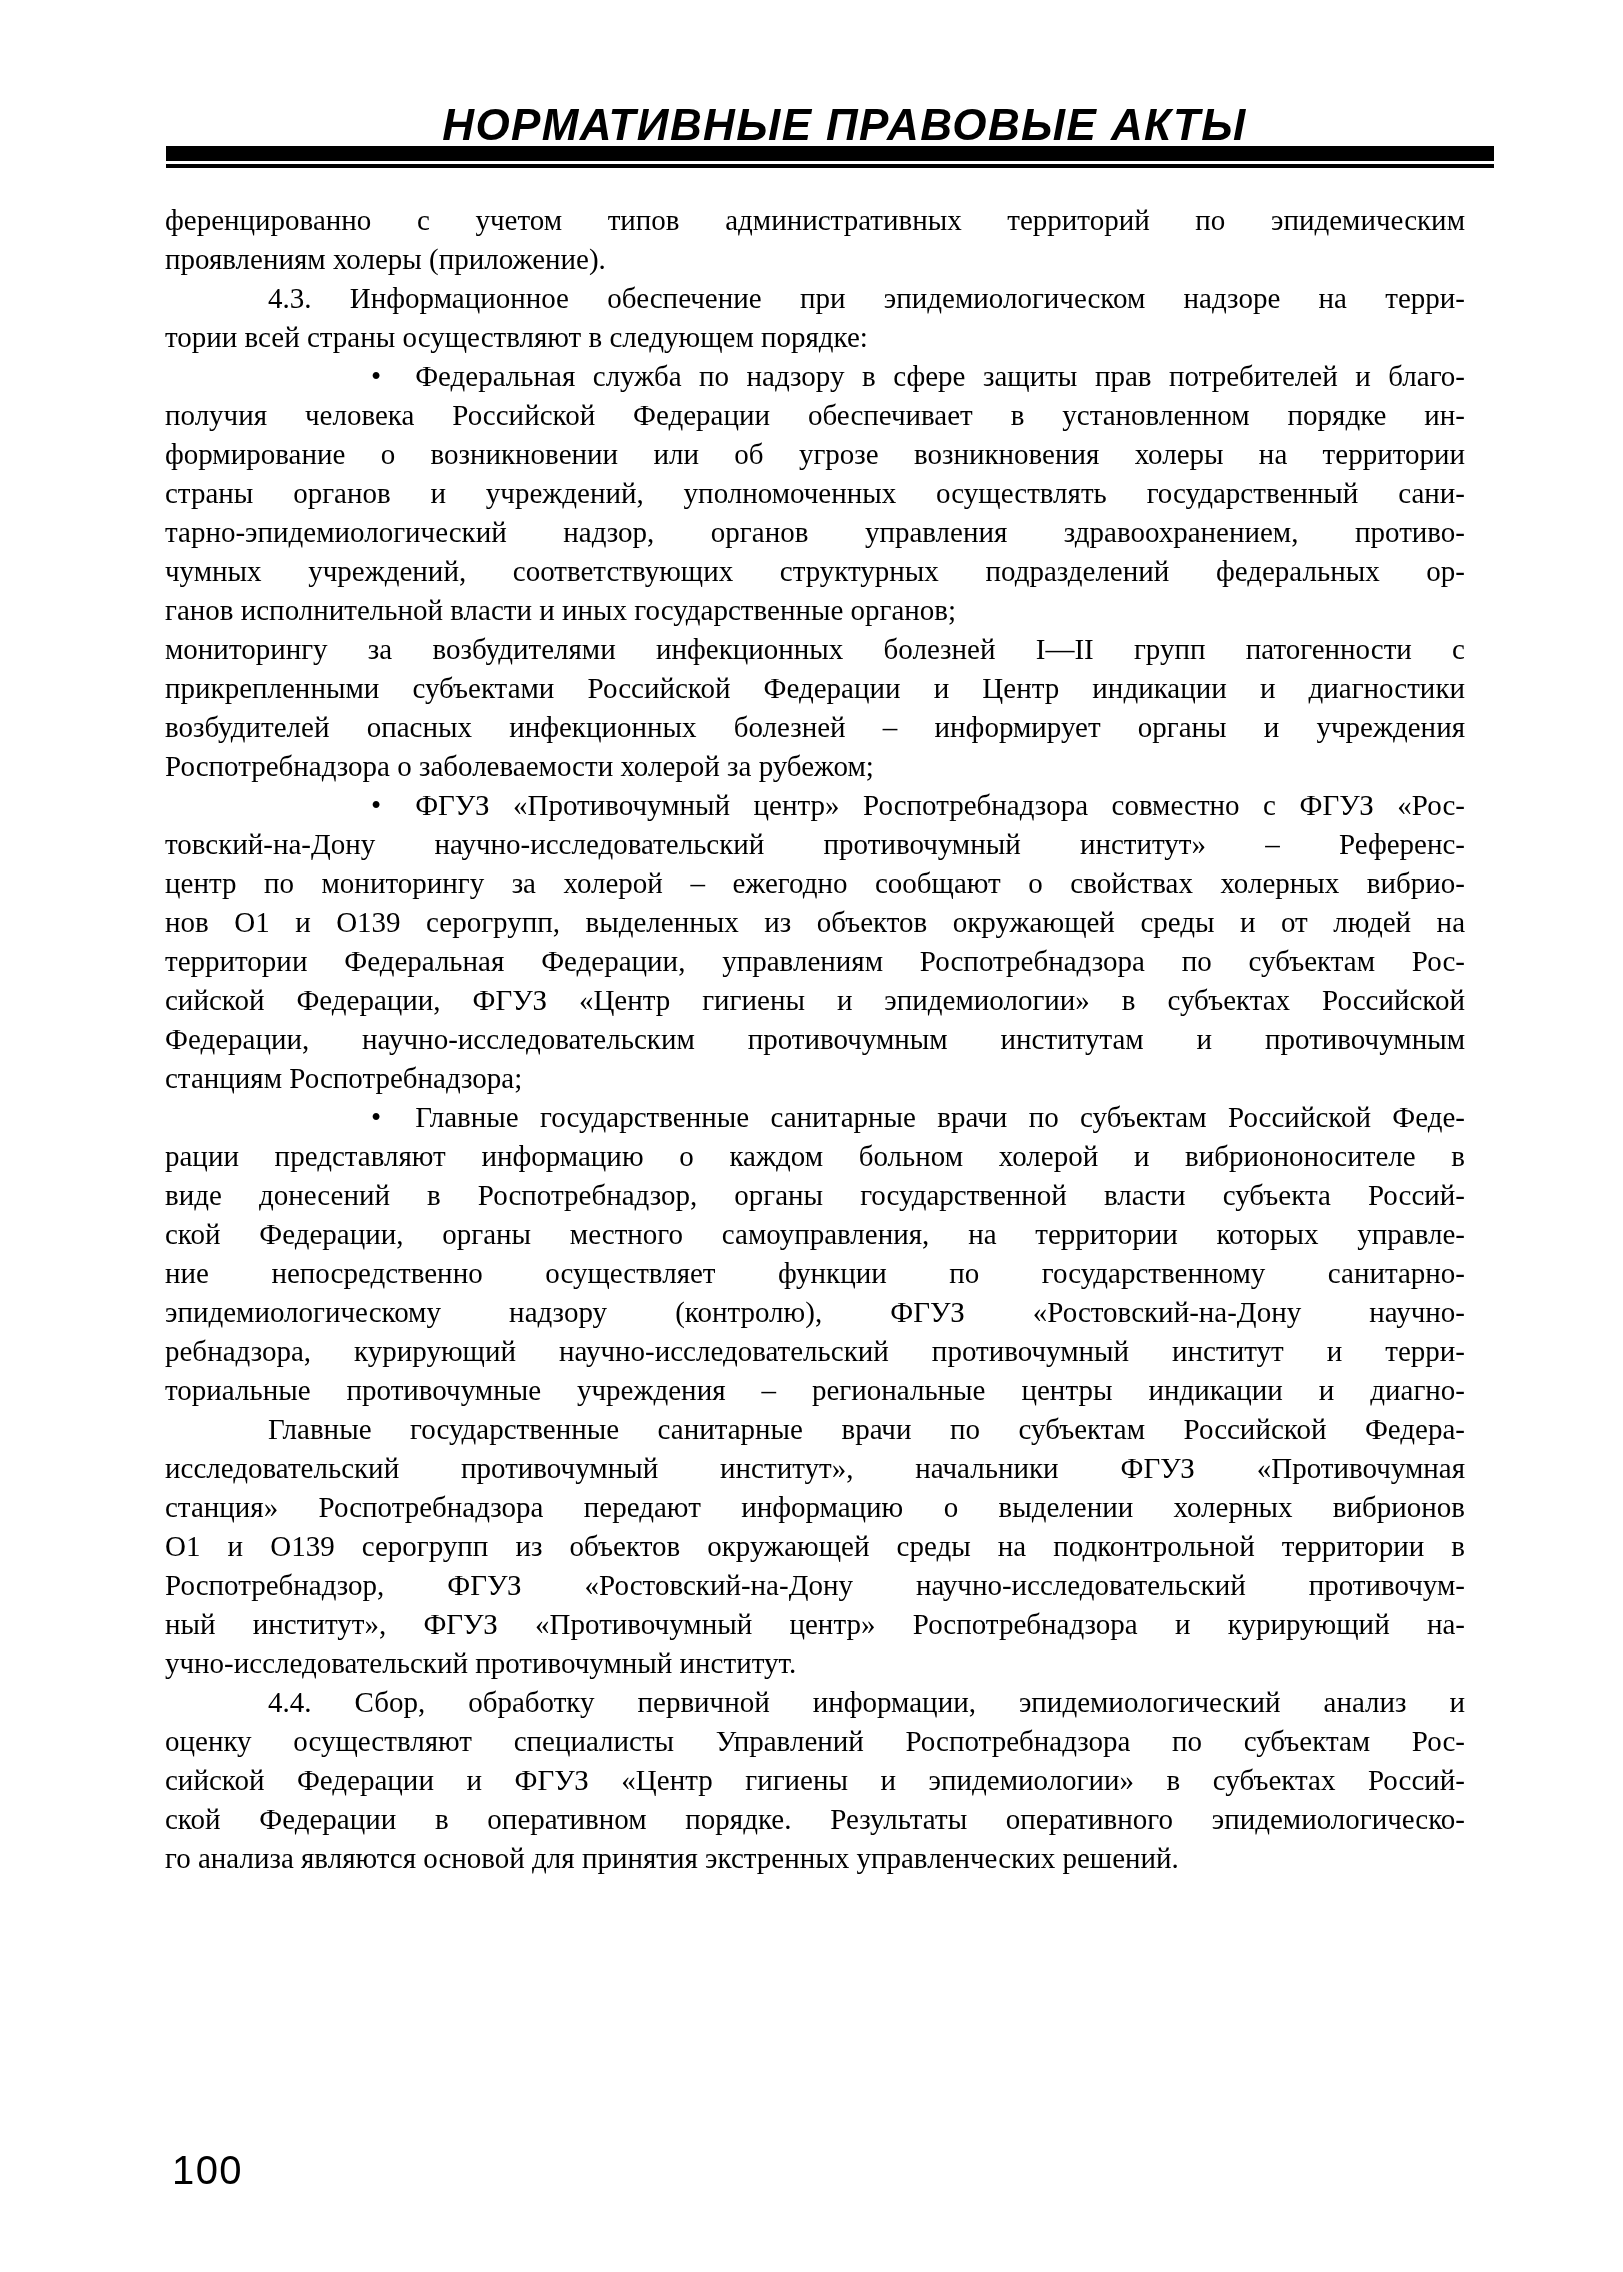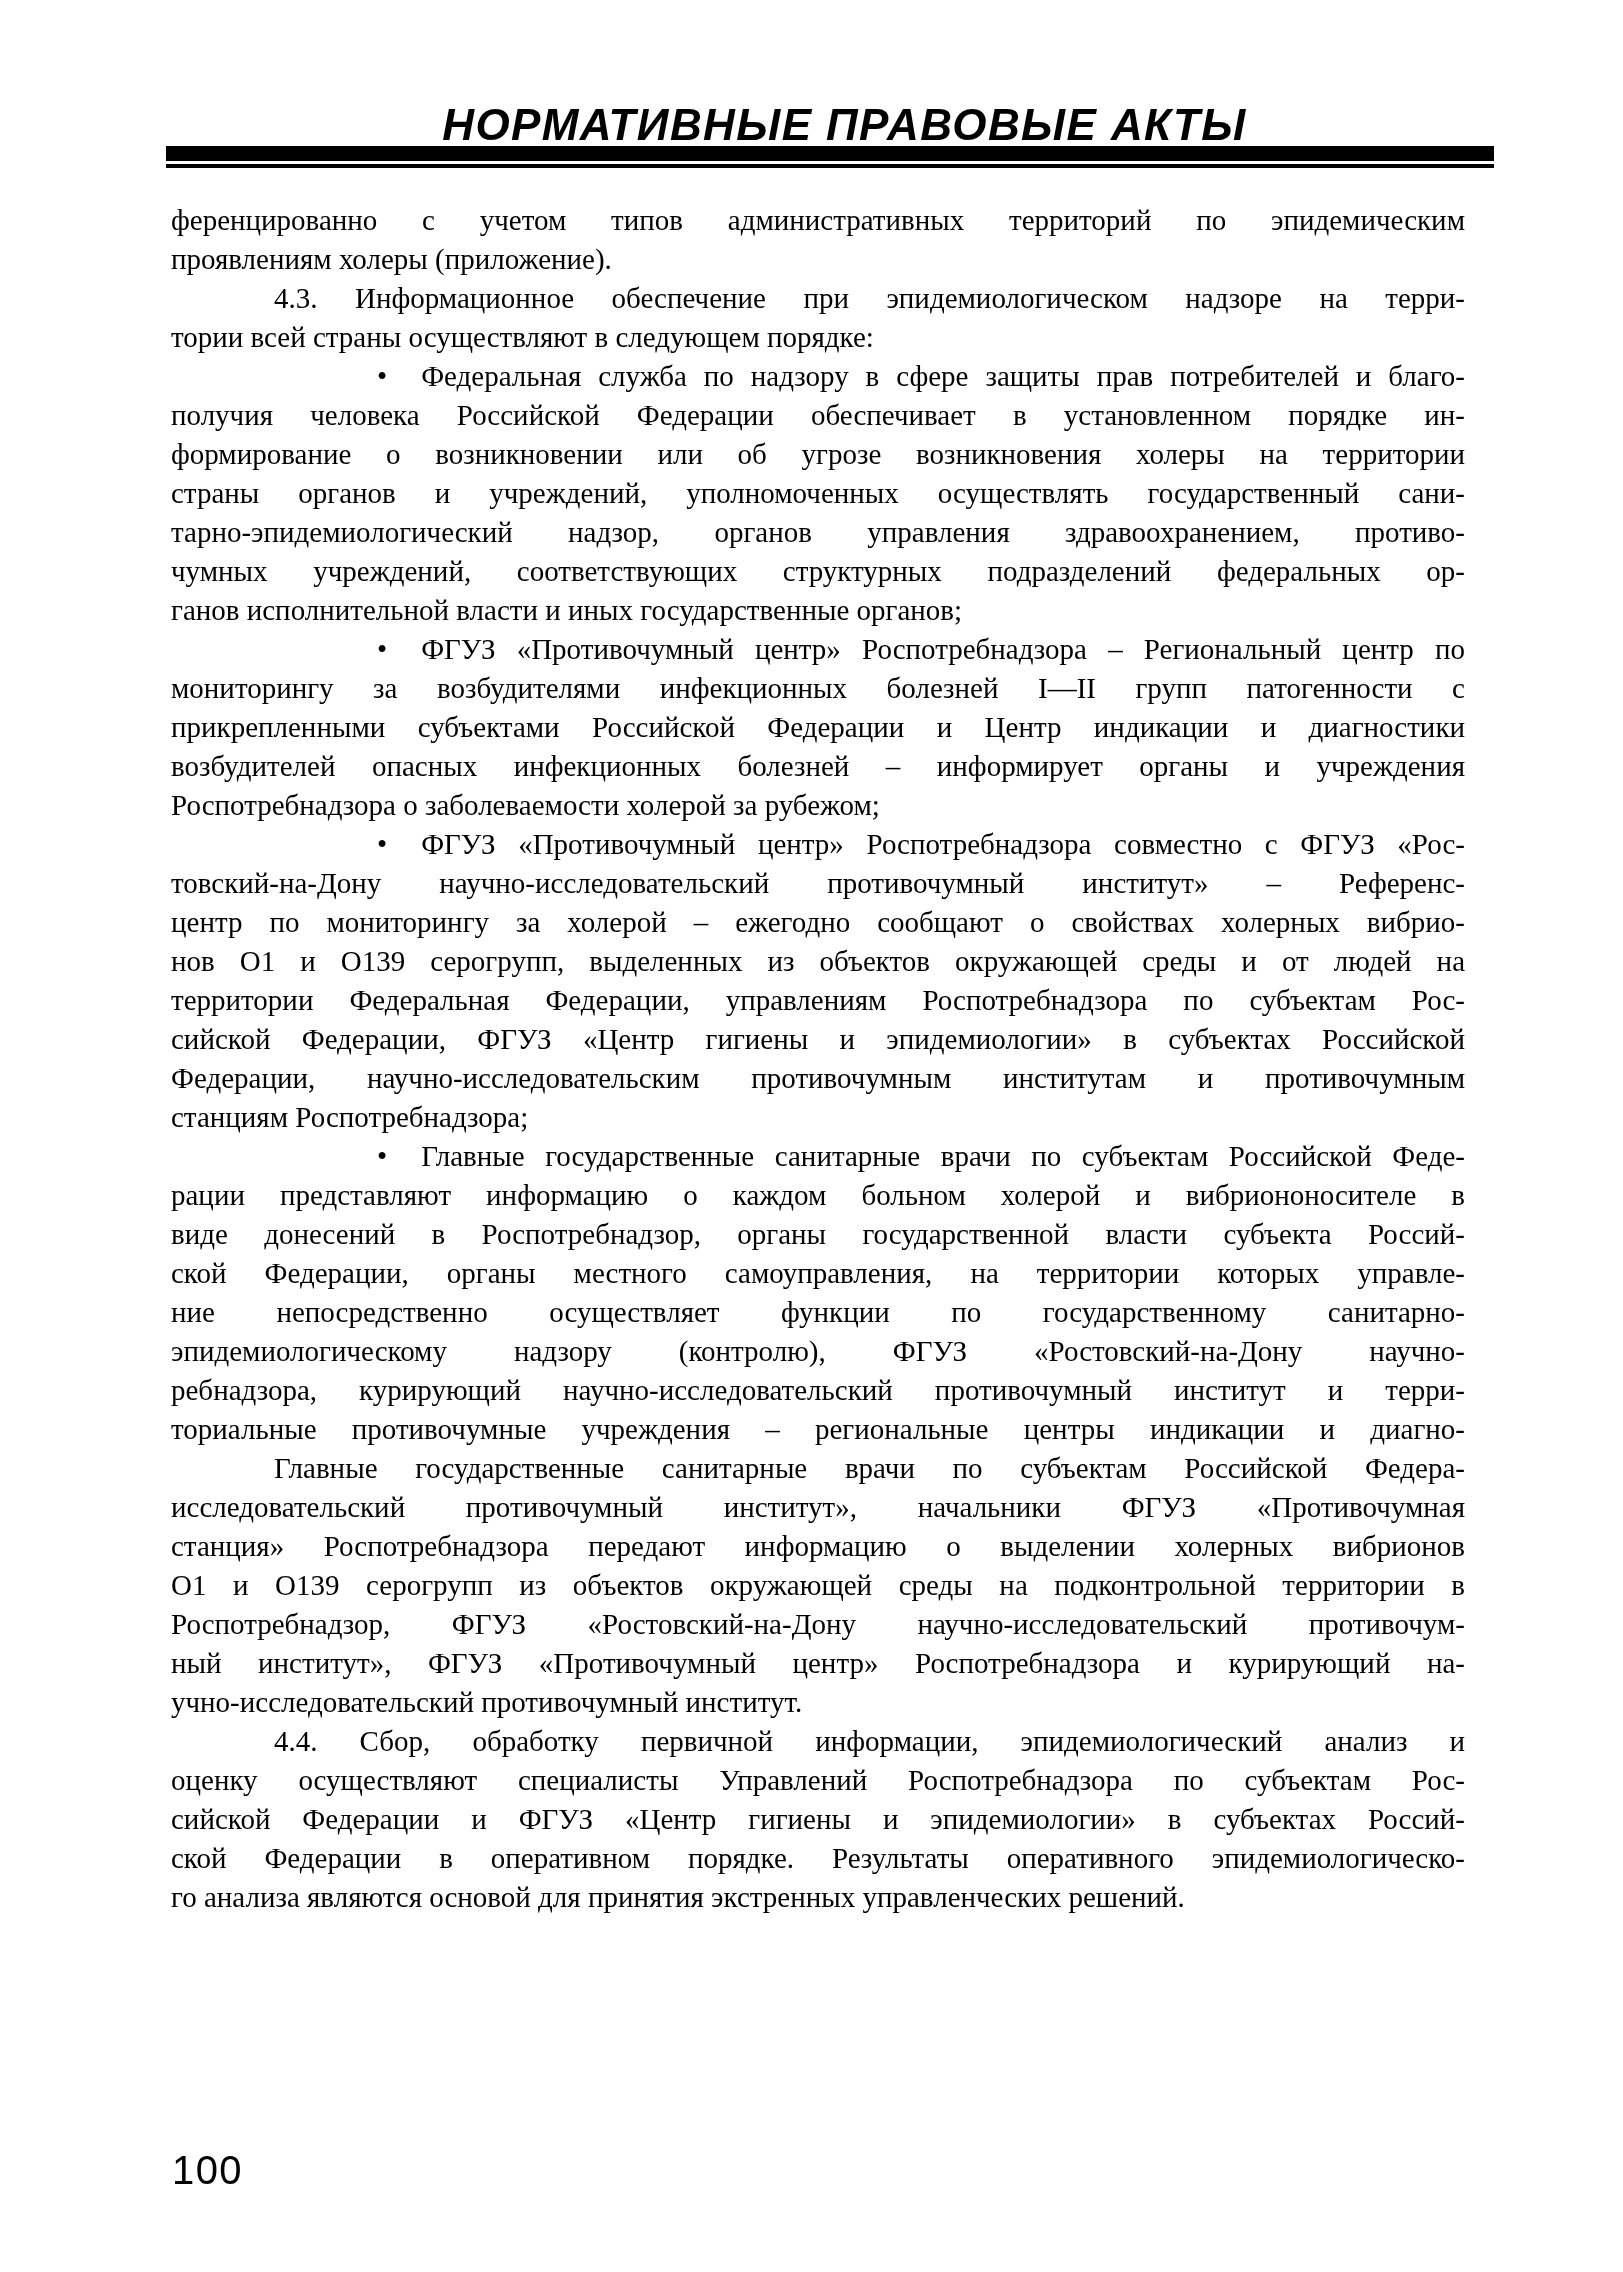--- a/index.html
+++ b/index.html
@@ -50,21 +50,20 @@
     top: 201px;
     width: 1300px;
     font-family: "Liberation Serif", serif;
     font-size: 29px;
     line-height: 39px;
     color: #000000;
   }
   .line {
     text-align: justify;
     text-align-last: justify;
-    margin-left: 6px;
   }
   .line.last {
     text-align-last: left;
   }
   .line.indent {
     text-indent: 103px;
   }
   .bullet {
     display: inline-block;
     margin-right: 34px;
@@ -94,21 +93,20 @@
       <div class="line last">проявлениям холеры (приложение).</div>
       <div class="line indent">4.3. Информационное обеспечение при эпидемиологическом надзоре на терри-</div>
       <div class="line last">тории всей страны осуществляют в следующем порядке:</div>
       <div class="line indent"><span class="bullet">•</span>Федеральная служба по надзору в сфере защиты прав потребителей и благо-</div>
       <div class="line">получия человека Российской Федерации обеспечивает в установленном порядке ин-</div>
       <div class="line">формирование о возникновении или об угрозе возникновения холеры на территории</div>
       <div class="line">страны органов и учреждений, уполномоченных осуществлять государственный сани-</div>
       <div class="line">тарно-эпидемиологический надзор, органов управления здравоохранением, противо-</div>
       <div class="line">чумных учреждений, соответствующих структурных подразделений федеральных ор-</div>
       <div class="line last">ганов исполнительной власти и иных государственные органов;</div>
-      <div class="line indent"><span class="bullet">•</span>ФГУЗ «Противочумный центр» Роспотребнадзора – Региональный центр по</div>
       <div class="line">мониторингу за возбудителями инфекционных болезней I—II групп патогенности с</div>
       <div class="line">прикрепленными субъектами Российской Федерации и Центр индикации и диагностики</div>
       <div class="line">возбудителей опасных инфекционных болезней – информирует органы и учреждения</div>
       <div class="line last">Роспотребнадзора о заболеваемости холерой за рубежом;</div>
       <div class="line indent"><span class="bullet">•</span>ФГУЗ «Противочумный центр» Роспотребнадзора совместно с ФГУЗ «Рос-</div>
       <div class="line">товский-на-Дону научно-исследовательский противочумный институт» – Референс-</div>
       <div class="line">центр по мониторингу за холерой – ежегодно сообщают о свойствах холерных вибрио-</div>
       <div class="line">нов О1 и О139 серогрупп, выделенных из объектов окружающей среды и от людей на</div>
       <div class="line">территории Федеральная Федерации, управлениям Роспотребнадзора по субъектам Рос-</div>
       <div class="line">сийской Федерации, ФГУЗ «Центр гигиены и эпидемиологии» в субъектах Российской</div>

